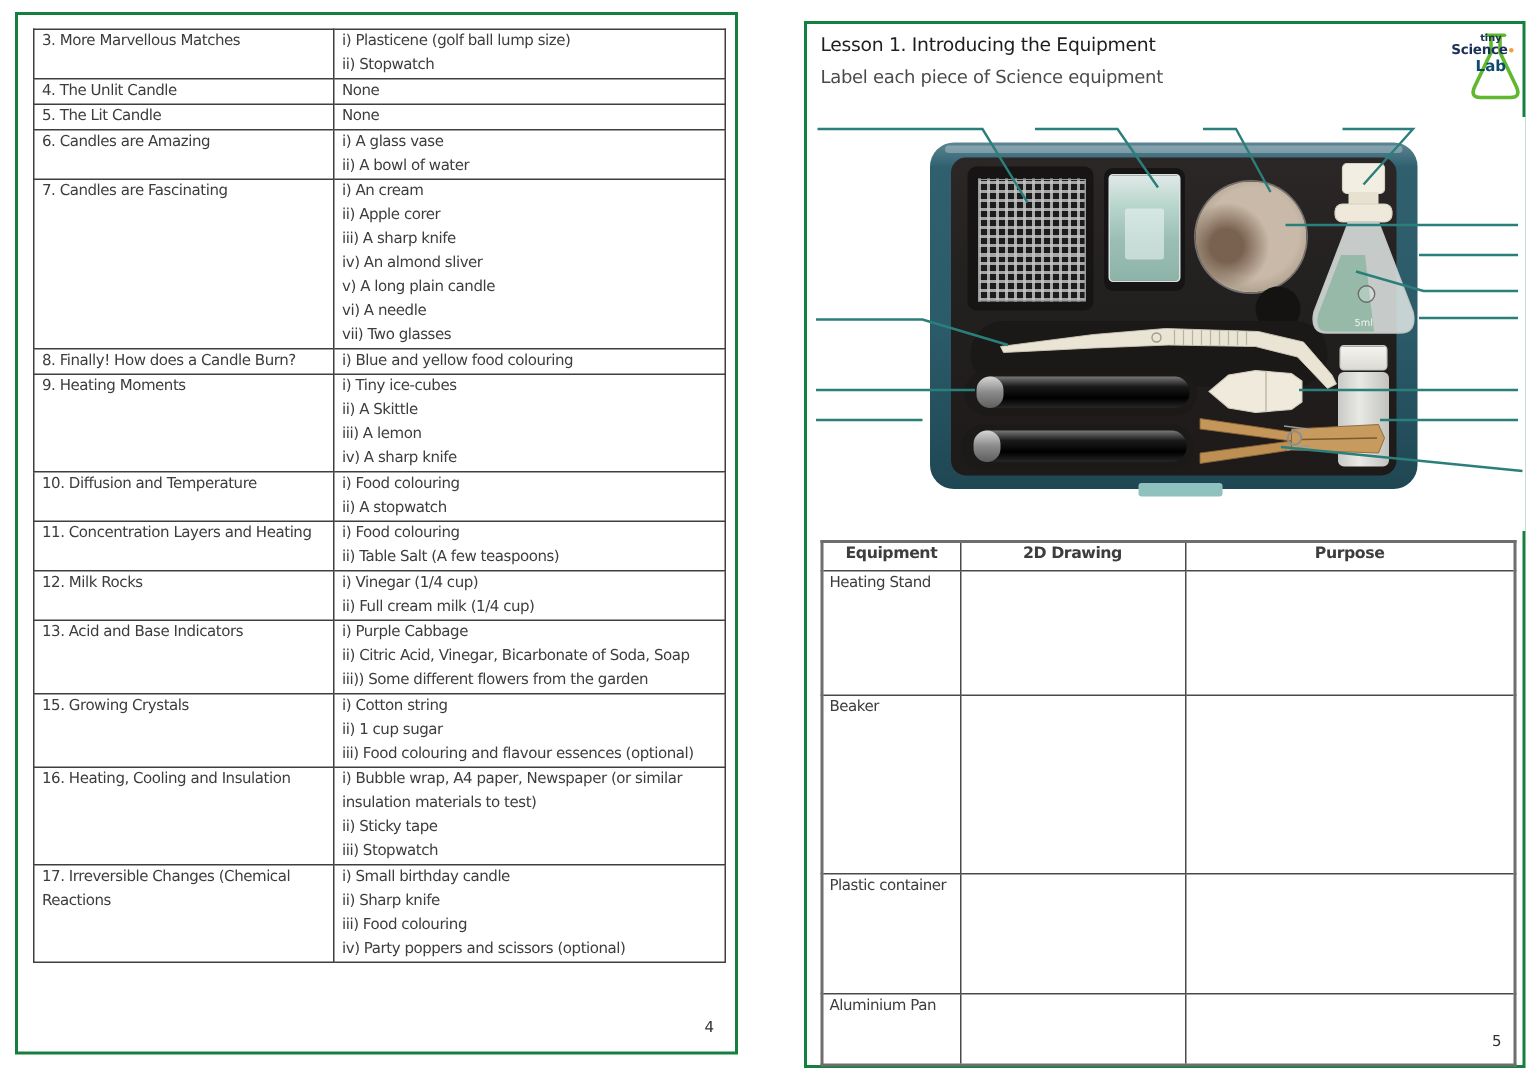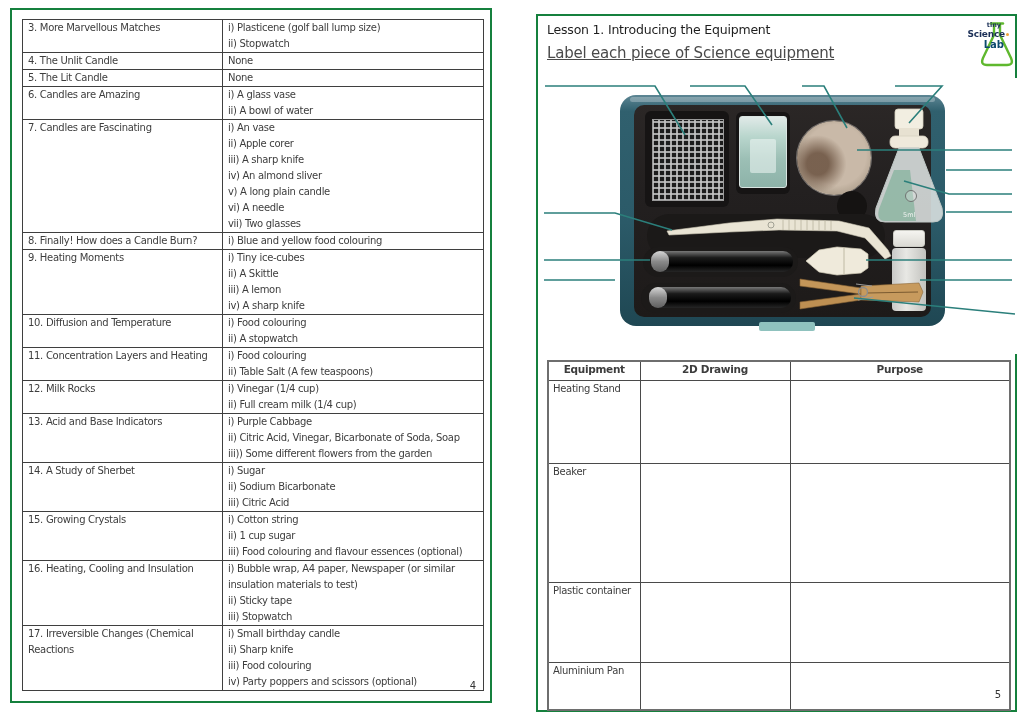--- a/index.html
+++ b/index.html
@@ -11,21 +11,21 @@
 
   
   table.materials{position:absolute;left:10px;top:9px;width:462px;border-collapse:collapse;
       table-layout:fixed;font-size:10px;letter-spacing:-0.3px;line-height:16px;color:#3d3d3d;}
   table.materials td{border:1px solid #3f3f3f;vertical-align:top;padding:0 4px 0 5px;}
   table.materials td.lesson{width:190px;}
   .page-num{position:absolute;right:14px;bottom:10px;font-size:10px;color:#333;}
 
   
   .title{position:absolute;left:9px;top:6px;font-size:12.5px;letter-spacing:-0.2px;color:#1e1e1e;font-weight:400;margin:0;}
-  .subtitle{position:absolute;left:9px;top:28px;font-size:15px;letter-spacing:-0.2px;color:#4a4a4a;margin:0;text-decoration:underline;}
+  .subtitle{position:absolute;left:9px;top:28px;font-size:12px;letter-spacing:-0.2px;color:#4a4a4a;margin:0;}
   .logo{position:absolute;left:420px;top:4px;width:58px;height:48px;}
   .logo svg{position:absolute;right:0;top:0;}
   .logo-tiny{position:absolute;right:15px;top:1px;font-size:6.5px;font-weight:bold;color:#1b2f57;}
   .logo-science{position:absolute;right:7px;top:9px;font-size:9px;font-weight:bold;color:#1b2f57;letter-spacing:-0.2px;}
   .odot{display:inline-block;width:3px;height:3px;border-radius:50%;background:#f0a33c;vertical-align:middle;margin-left:1px;}
   .logo-lab{position:absolute;right:12px;top:19px;font-size:10px;font-weight:bold;color:#0c4a6e;}
 
   
   .photo{position:absolute;left:1px;top:62px;width:478px;height:276px;background:#fff;}
   .photo *{position:absolute;box-sizing:border-box;}
@@ -103,21 +103,21 @@
           <tr>
             <td class="lesson">6. Candles are Amazing</td>
             <td>
               <div>i) A glass vase</div>
               <div>ii) A bowl of water</div>
             </td>
           </tr>
           <tr>
             <td class="lesson">7. Candles are Fascinating</td>
             <td>
-              <div>i) An vase</div>
+              <div>i) An cream</div>
               <div>ii) Apple corer</div>
               <div>iii) A sharp knife</div>
               <div>iv) An almond sliver</div>
               <div>v) A long plain candle</div>
               <div>vi) A needle</div>
               <div>vii) Two glasses</div>
             </td>
           </tr>
           <tr>
             <td class="lesson">8. Finally! How does a Candle Burn?</td>
@@ -154,28 +154,20 @@
               <div>i) Vinegar (1/4 cup)</div>
               <div>ii) Full cream milk (1/4 cup)</div>
             </td>
           </tr>
           <tr>
             <td class="lesson">13. Acid and Base Indicators</td>
             <td>
               <div>i) Purple Cabbage</div>
               <div>ii) Citric Acid, Vinegar, Bicarbonate of Soda, Soap</div>
               <div>iii)) Some different flowers from the garden</div>
-            </td>
-          </tr>
-          <tr>
-            <td class="lesson">14. A Study of Sherbet</td>
-            <td>
-              <div>i) Sugar</div>
-              <div>ii) Sodium Bicarbonate</div>
-              <div>iii) Citric Acid</div>
             </td>
           </tr>
           <tr>
             <td class="lesson">15. Growing Crystals</td>
             <td>
               <div>i) Cotton string</div>
               <div>ii) 1 cup sugar</div>
               <div>iii) Food colouring and flavour essences (optional)</div>
             </td>
           </tr>

